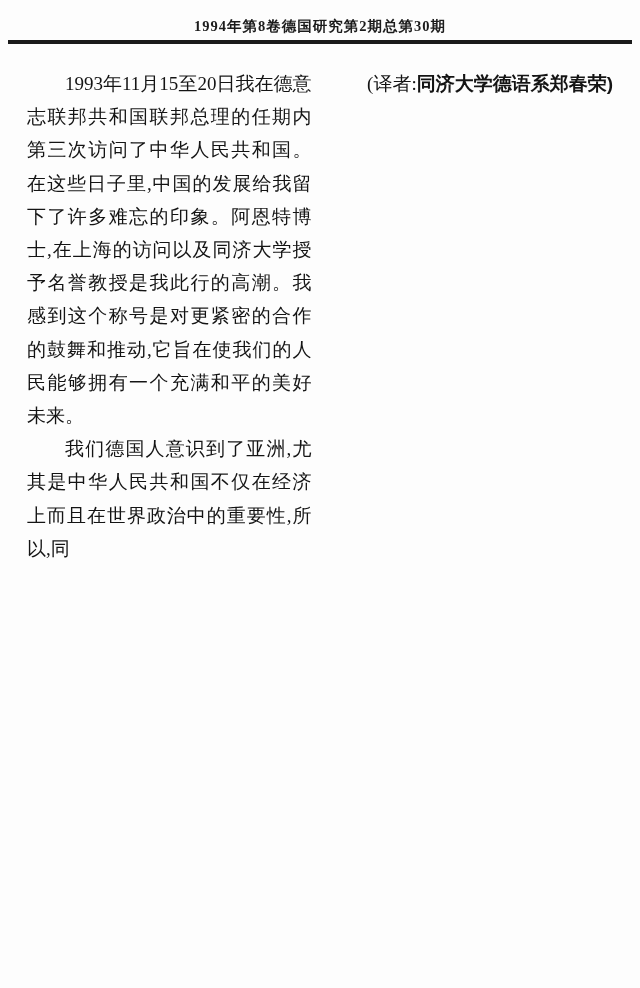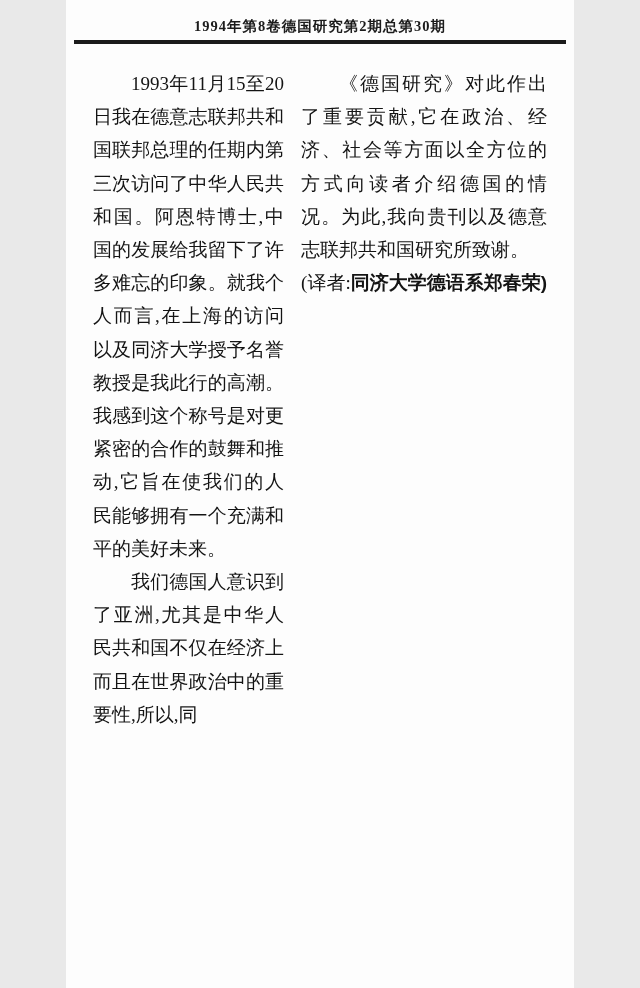--- a/index.html
+++ b/index.html
@@ -1,21 +1,21 @@
 <!DOCTYPE html>
 <html lang="zh"><head>
 <meta charset="utf-8">
 <style>
   * { margin: 0; padding: 0; box-sizing: border-box; }
   html, body { background: #e9e9e9; }
   body { font-family: "Liberation Serif", serif; color: #161616; }
 
   .page {
     position: relative;
-    width: 508px;
+    width: 640px;
     height: 988px;
     margin: 0 auto;
     background: #fdfdfd;
     overflow: hidden;
   }
 
   
   .page-header { padding-top: 17px; }
   .issue-line {
     text-align: center;
@@ -117,25 +117,24 @@
   <header class="page-header">
     <div class="issue-line">1994年第8卷德国研究第2期总第30期</div>
     <div class="double-rule"></div>
   </header>
 
 
 
   <div class="columns">
 
     <div class="col">
-      <p class="indent">1993年11月15至20日我在德意志联邦共和国联邦总理的任期内第三次访问了中华人民共和国。阿恩特博士,中国的发展给我留下了许多难忘的印象。就我个人而言,在上海的访问以及同济大学授予名誉教授是我此行的高潮。我感到这个称号是对更紧密的合作的鼓舞和推动,它旨在使我们的人民能够拥有一个充满和平的美好未来。</p>
+      <p class="indent">1993年11月15至20日我在德意志联邦共和国联邦总理的任期内第三次访问了中华人民共和国。在这些日子里,中国的发展给我留下了许多难忘的印象。阿恩特博士,在上海的访问以及同济大学授予名誉教授是我此行的高潮。我感到这个称号是对更紧密的合作的鼓舞和推动,它旨在使我们的人民能够拥有一个充满和平的美好未来。</p>
       <p class="indent">我们德国人意识到了亚洲,尤其是中华人民共和国不仅在经济上而且在世界政治中的重要性,所以,同</p>
     </div>
 
     <div class="col">
-      <p class="indent">《德国研究》对此作出了重要贡献,它在政治、经济、社会等方面以全方位的方式向读者介绍德国的情况。为此,我向贵刊以及德意志联邦共和国研究所致谢。</p>
       <p class="translator">
         <span>(译者:</span><span class="translator-name">同济大学德语系郑春荣)</span>
       </p>
     </div>
 
   </div>
 </div>
 
 </body></html>

